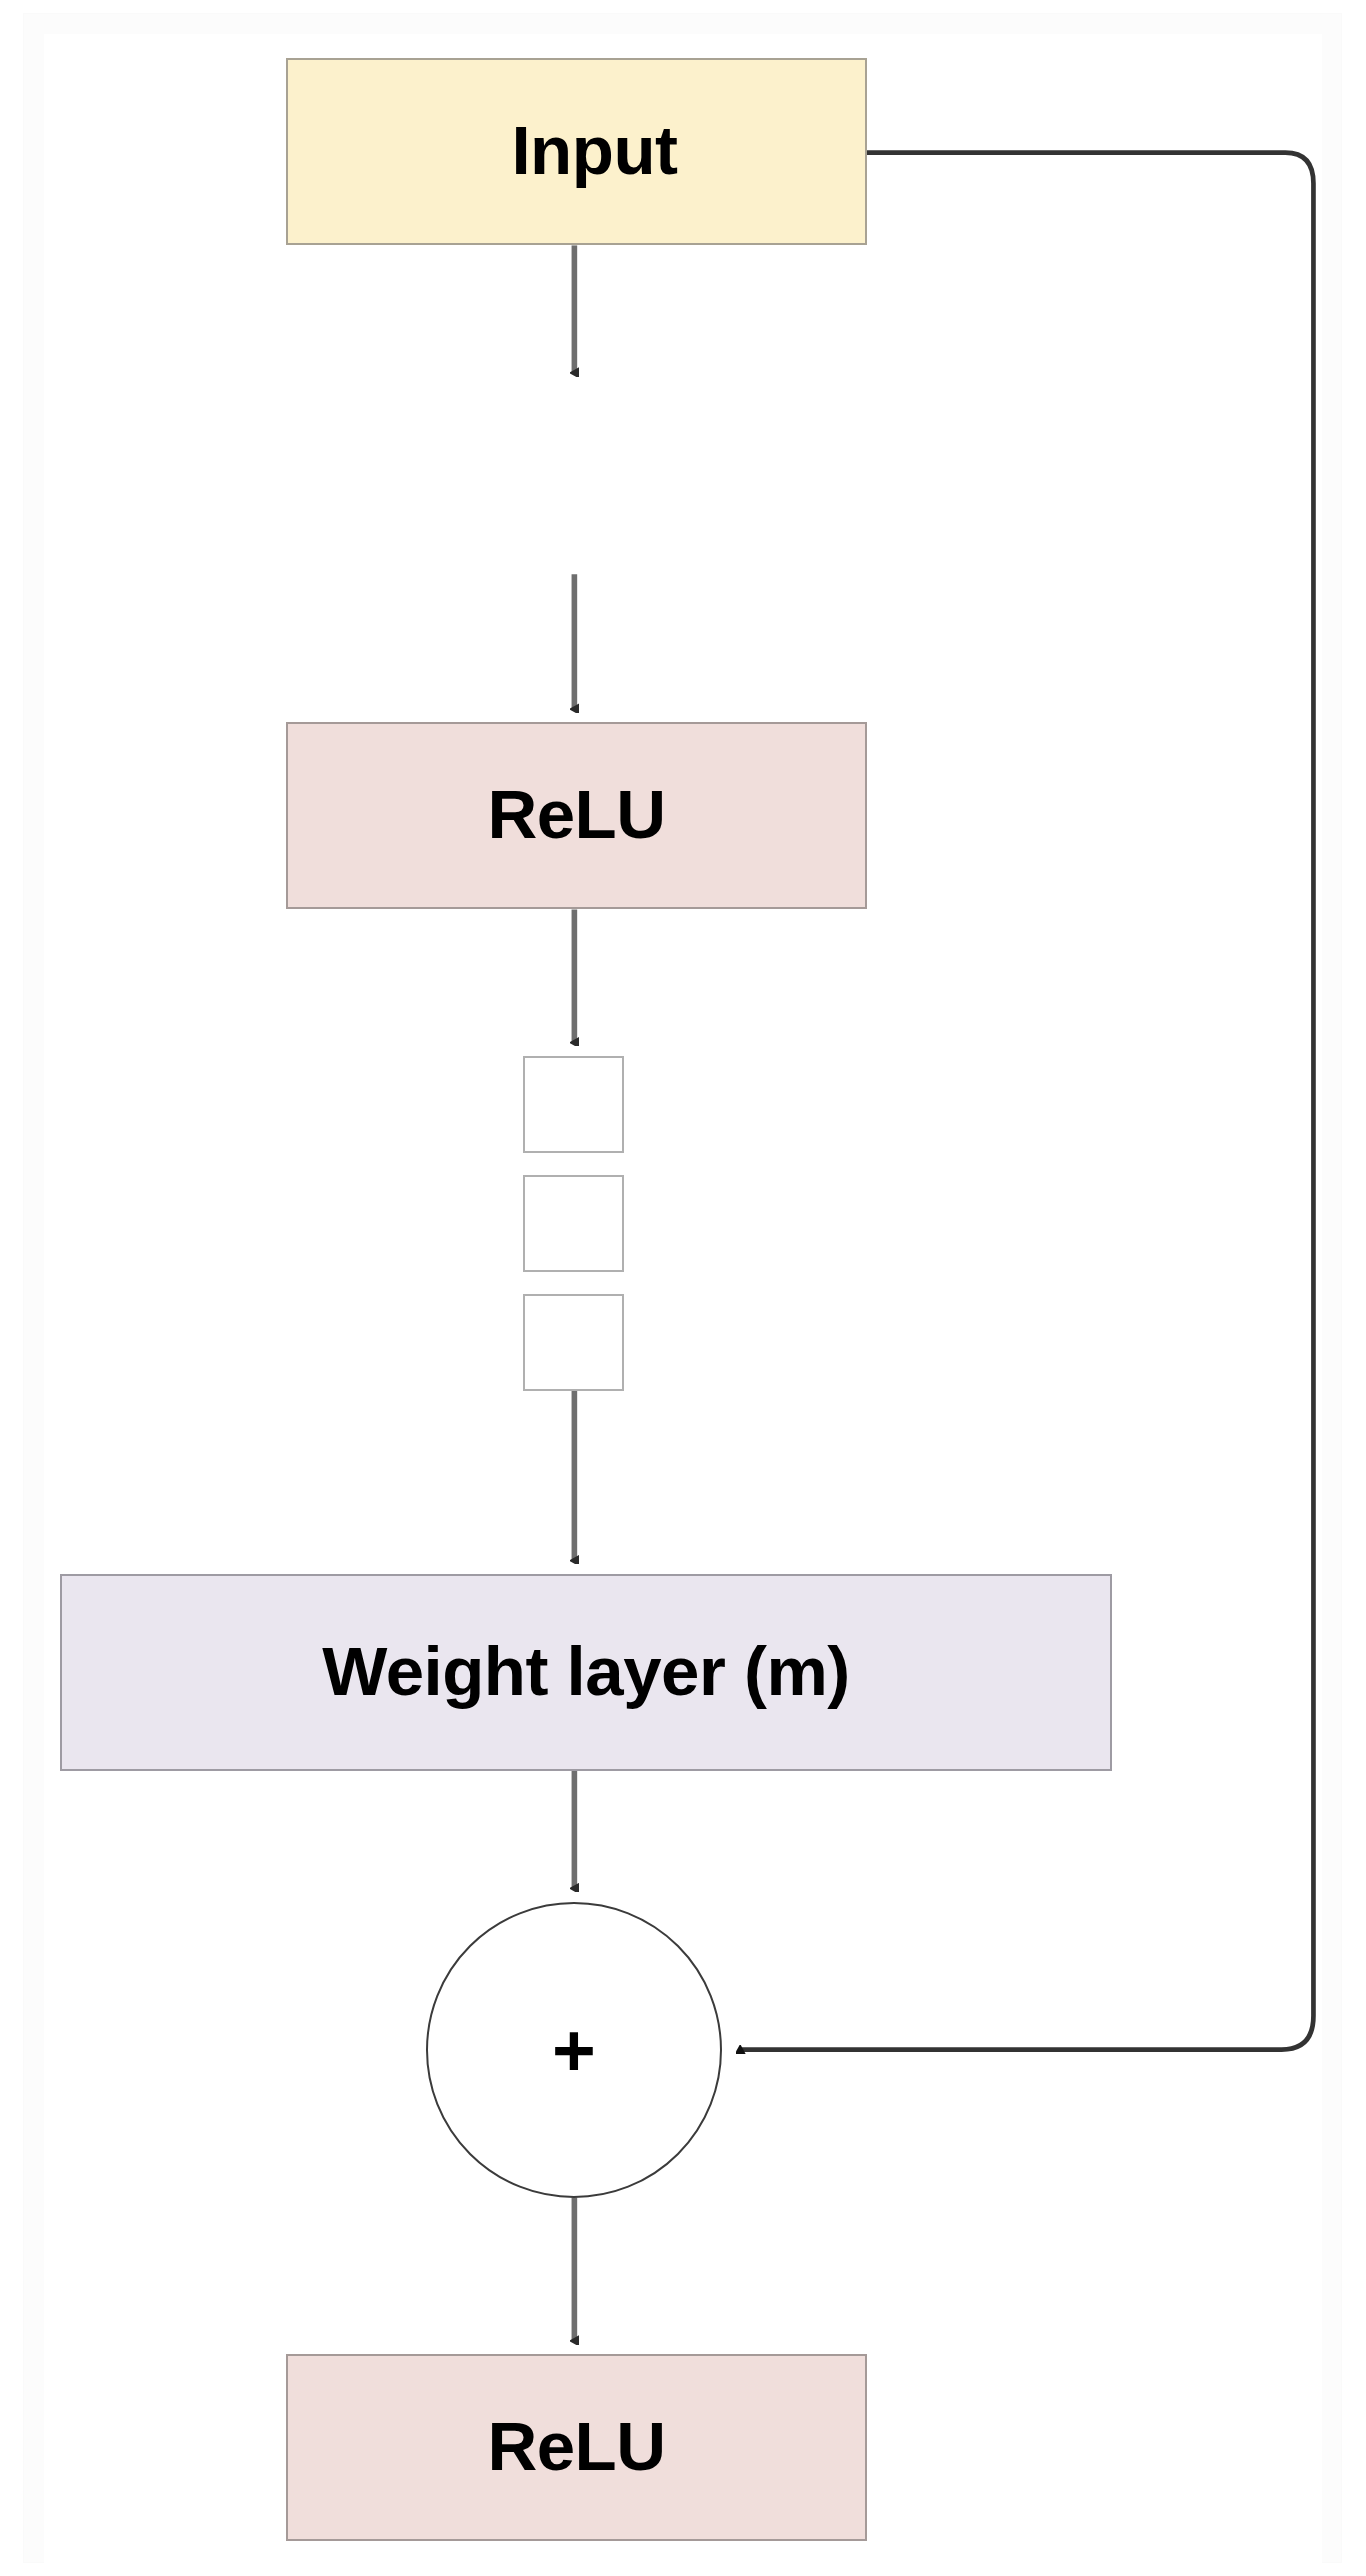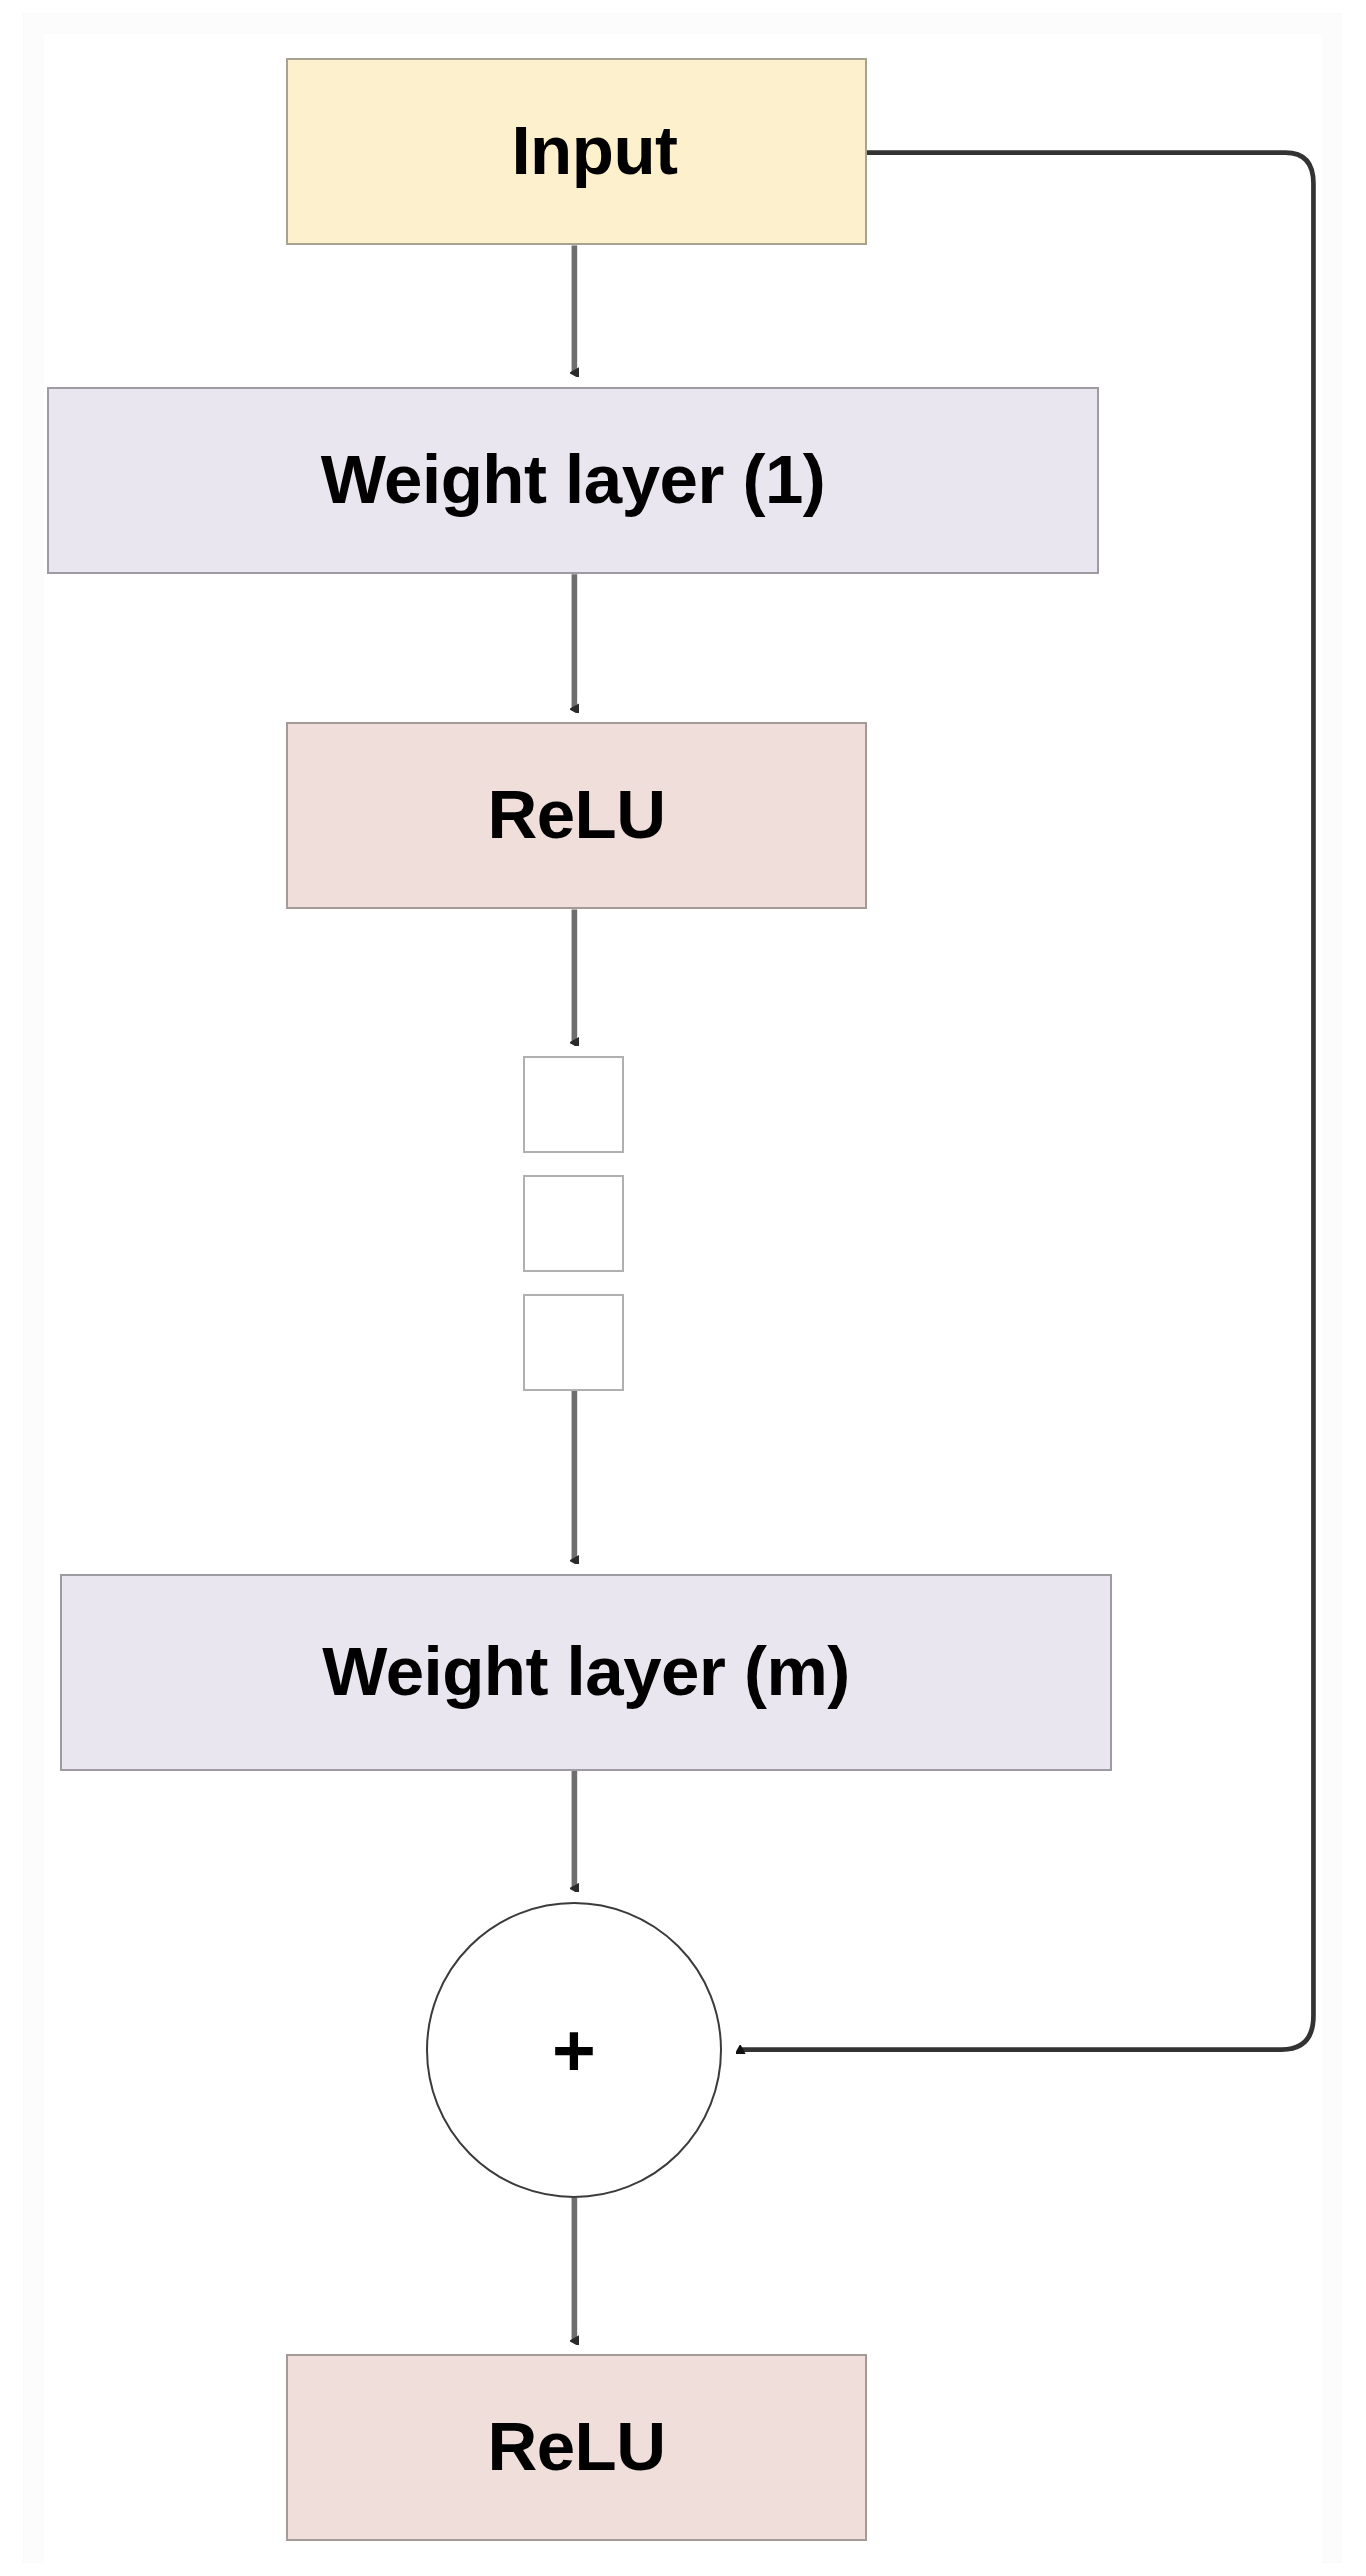--- a/index.html
+++ b/index.html
@@ -189,21 +189,20 @@
                Q 1402 2188 1368 2188 L 790 2188" fill="none" stroke="#333333" stroke-width="5" marker-end="url(#arrow-dark)"></path>
     </g>
 
     <g>
       <line x1="613" y1="2346" x2="613" y2="2499" stroke="#6e6e6e" stroke-width="6" marker-end="url(#arrow-gray)"></line>
     </g>
   </svg>
 
   <div class="node node-input">Input</div>
 
-  <div class="node node-weight1">Weight layer (1)</div>
 
   <div class="node node-relu1">ReLU</div>
 
   <div class="dotbox dotbox-1"></div>
   <div class="dotbox dotbox-2"></div>
   <div class="dotbox dotbox-3"></div>
 
   <div class="node node-weight2">Weight layer (m)</div>
 
   <div class="sum-circle">+</div>

